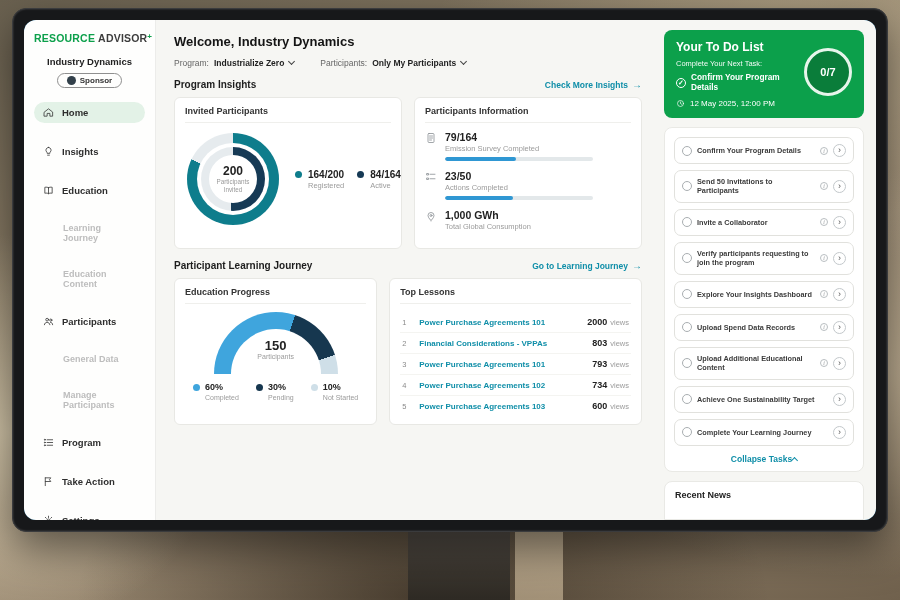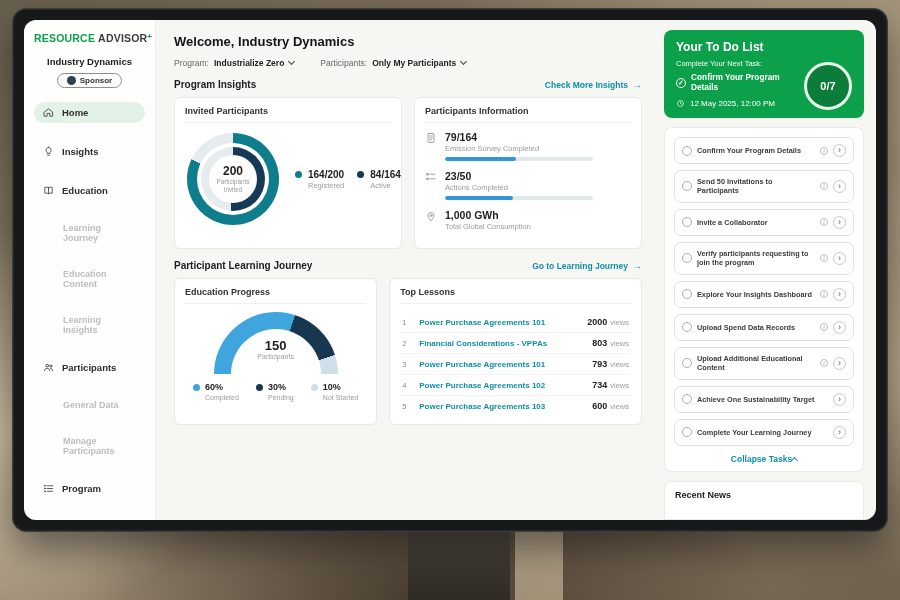--- a/index.html
+++ b/index.html
@@ -96,21 +96,21 @@
   
   .rightcol{width:218px;min-width:218px;padding:10px 12px 0 6px;display:flex;flex-direction:column;gap:9px;overflow:hidden;background:#f6f6f3;}
   .todo-card{background:#0ca04b;border-radius:8px;color:#fff;padding:10px 12px;position:relative;min-height:88px;}
   .todo-title{font-size:12px;font-weight:bold;}
   .todo-sub{font-size:7.5px;margin-top:5px;opacity:.95;}
   .todo-next{display:flex;align-items:center;gap:5px;margin-top:5px;margin-right:56px;font-size:8.3px;font-weight:bold;line-height:1.2;}
   .check-ic{width:10px;height:10px;border:1.2px solid #fff;border-radius:50%;font-size:7px;display:flex;align-items:center;justify-content:center;flex:none;}
   .todo-due{display:flex;align-items:center;gap:5px;margin-top:6px;font-size:8px;}
   .clock-ic{display:flex;flex:none;}
   .clock-ic svg{width:9px;height:9px;stroke:#fff;fill:none;stroke-width:1.8;stroke-linecap:round;stroke-linejoin:round;}
-  .todo-ring{position:absolute;right:12px;top:32px;width:48px;height:48px;border-radius:50%;background:#0a7d3a;border:3px solid #e7f5eb;display:flex;align-items:center;justify-content:center;font-size:11px;font-weight:bold;}
+  .todo-ring{position:absolute;right:12px;top:18px;width:48px;height:48px;border-radius:50%;background:#0a7d3a;border:3px solid #e7f5eb;display:flex;align-items:center;justify-content:center;font-size:11px;font-weight:bold;}
   .tasks-card{background:#fff;border:1px solid #e9e9e5;border-radius:8px;padding:9px 9px 3px;display:flex;flex-direction:column;gap:6px;}
   .task{border:1px solid #e1e1dd;border-radius:7px;padding:6px 7px;display:flex;align-items:center;gap:5px;cursor:pointer;background:#fff;}
   .t-check{width:10px;height:10px;border:1.2px solid #a9aeb1;border-radius:50%;flex:none;}
   .t-label{flex:1;font-size:7.3px;font-weight:bold;color:#3b3b3b;line-height:1.3;}
   .t-info{width:8px;height:8px;border:1px solid #b9bec1;border-radius:50%;font-size:5.5px;color:#8b9094;display:flex;align-items:center;justify-content:center;flex:none;font-family:"Liberation Serif",serif;font-style:italic;}
   .t-arrow{width:13px;height:13px;border:1px solid #c3c8cb;border-radius:50%;display:flex;align-items:center;justify-content:center;color:#555;font-size:9px;flex:none;line-height:1;}
   .collapse{display:flex;align-items:center;justify-content:center;gap:0;color:#0f8ea8;font-size:8.5px;font-weight:bold;margin:2px 0 4px;cursor:pointer;}
   .chev-up{width:5px;height:5px;border-right:1.4px solid #0f8ea8;border-bottom:1.4px solid #0f8ea8;transform:rotate(-135deg);margin-top:3px;}
   .news-card{background:#fff;border:1px solid #e9e9e5;border-radius:8px 8px 0 0;padding:8px 10px;font-size:9px;font-weight:bold;color:#222;flex:1;}
 </style>
@@ -156,21 +156,20 @@
             <span class="nav-ic">
                 <svg viewBox="0 0 24 24">
                   <path d="M12 6c-2-1.5-5-1.5-8-1v13c3-.5 6-.5 8 1 2-1.5 5-1.5 8-1V5c-3-.5-6-.5-8 1z"></path>
                   <path d="M12 6v13"></path>
                 </svg>
               </span>
             <span>Education</span>
           </div>
           <div class="nav-sub">Learning Journey</div>
           <div class="nav-sub">Education Content</div>
-          <div class="nav-sub">Learning Insights</div>
           <div class="nav-item">
             <span class="nav-ic">
                 <svg viewBox="0 0 24 24">
                   <circle cx="9" cy="8" r="3"></circle>
                   <path d="M3 19c0-3 3-5 6-5s6 2 6 5"></path>
                   <circle cx="17" cy="9" r="2.4"></circle>
                   <path d="M16.5 14c2.8 0 4.5 2 4.5 5"></path>
                 </svg>
               </span>
             <span>Participants</span>

